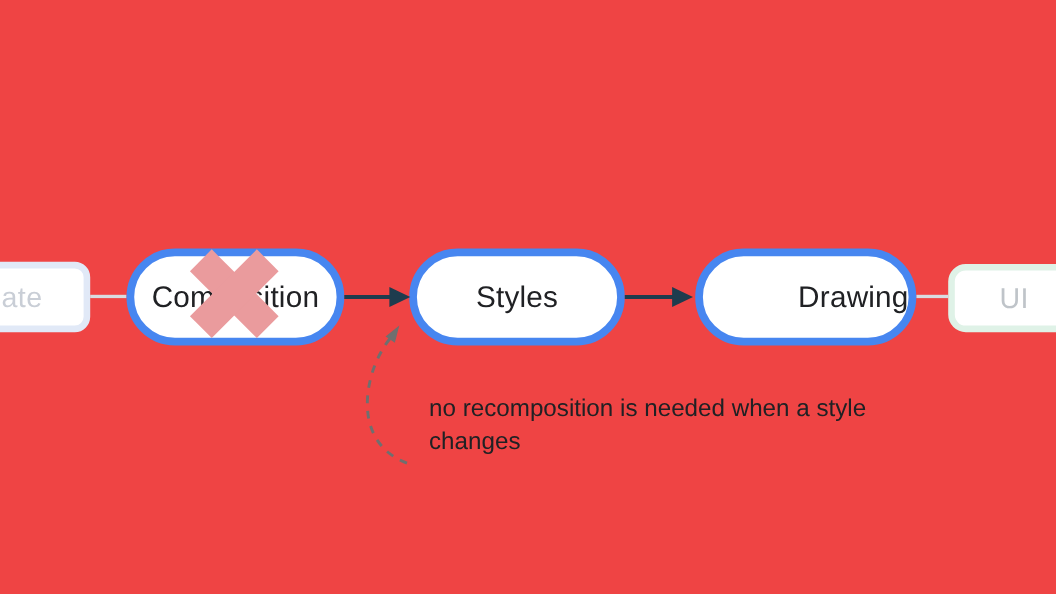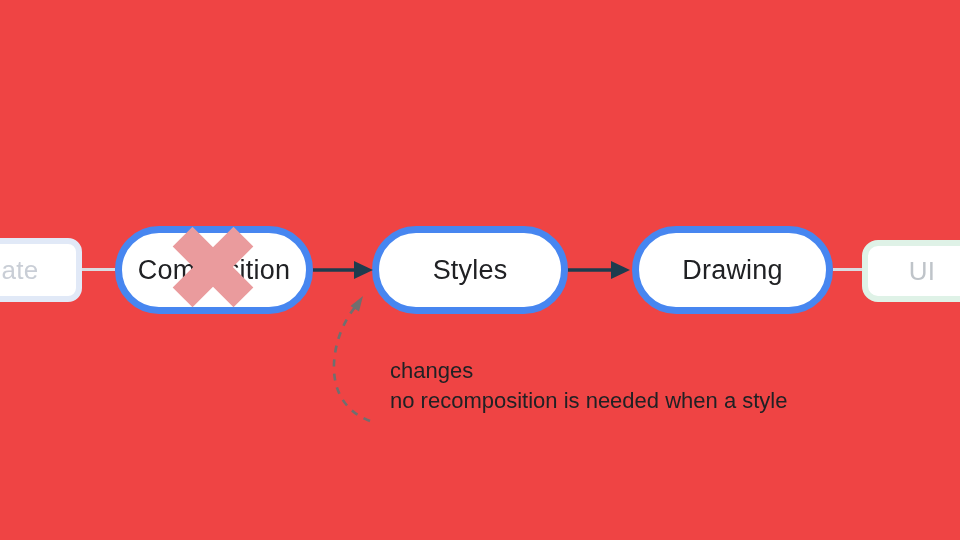--- a/index.html
+++ b/index.html
@@ -11,21 +11,21 @@
 
   
   .pill{
     position:absolute;box-sizing:border-box;background:#ffffff;
     border:7px solid #4786F0;border-radius:44px;
     display:flex;align-items:center;justify-content:center;
     font-size:27px;color:#202124;letter-spacing:0.2px;
   }
   #node-composition{left:115px;top:226px;width:198px;height:88px;}
   #node-layout{left:372px;top:226px;width:196px;height:88px;}
-  #node-drawing{left:632px;top:226px;width:201px;height:88px;}
+  #node-drawing{left:632px;top:226px;width:201px;height:88px;justify-content:flex-end;}
 
   
   .faded{
     position:absolute;box-sizing:border-box;background:#ffffff;
     display:flex;align-items:center;justify-content:center;
     font-size:26px;letter-spacing:0.3px;
   }
   #node-state{left:-42px;top:238px;width:124px;height:64px;
     border:6px solid #E1E9F7;border-radius:14px;color:#C9CED6;}
   #node-ui{left:862px;top:240px;width:120px;height:62px;
@@ -93,17 +93,17 @@
       <polygon points="363,296 359,311.5 350.5,306" fill="#6F6F6F"></polygon>
     </g>
   </svg>
 
   <div class="x-mark">
     <div class="x-bar a"></div>
     <div class="x-bar b"></div>
   </div>
 
   <div class="annotation">
+    <div>no recomposition is needed when a style</div>
     <div>changes</div>
-    <div>no recomposition is needed when a style</div>
   </div>
 
 </div>
 
 </body></html>

